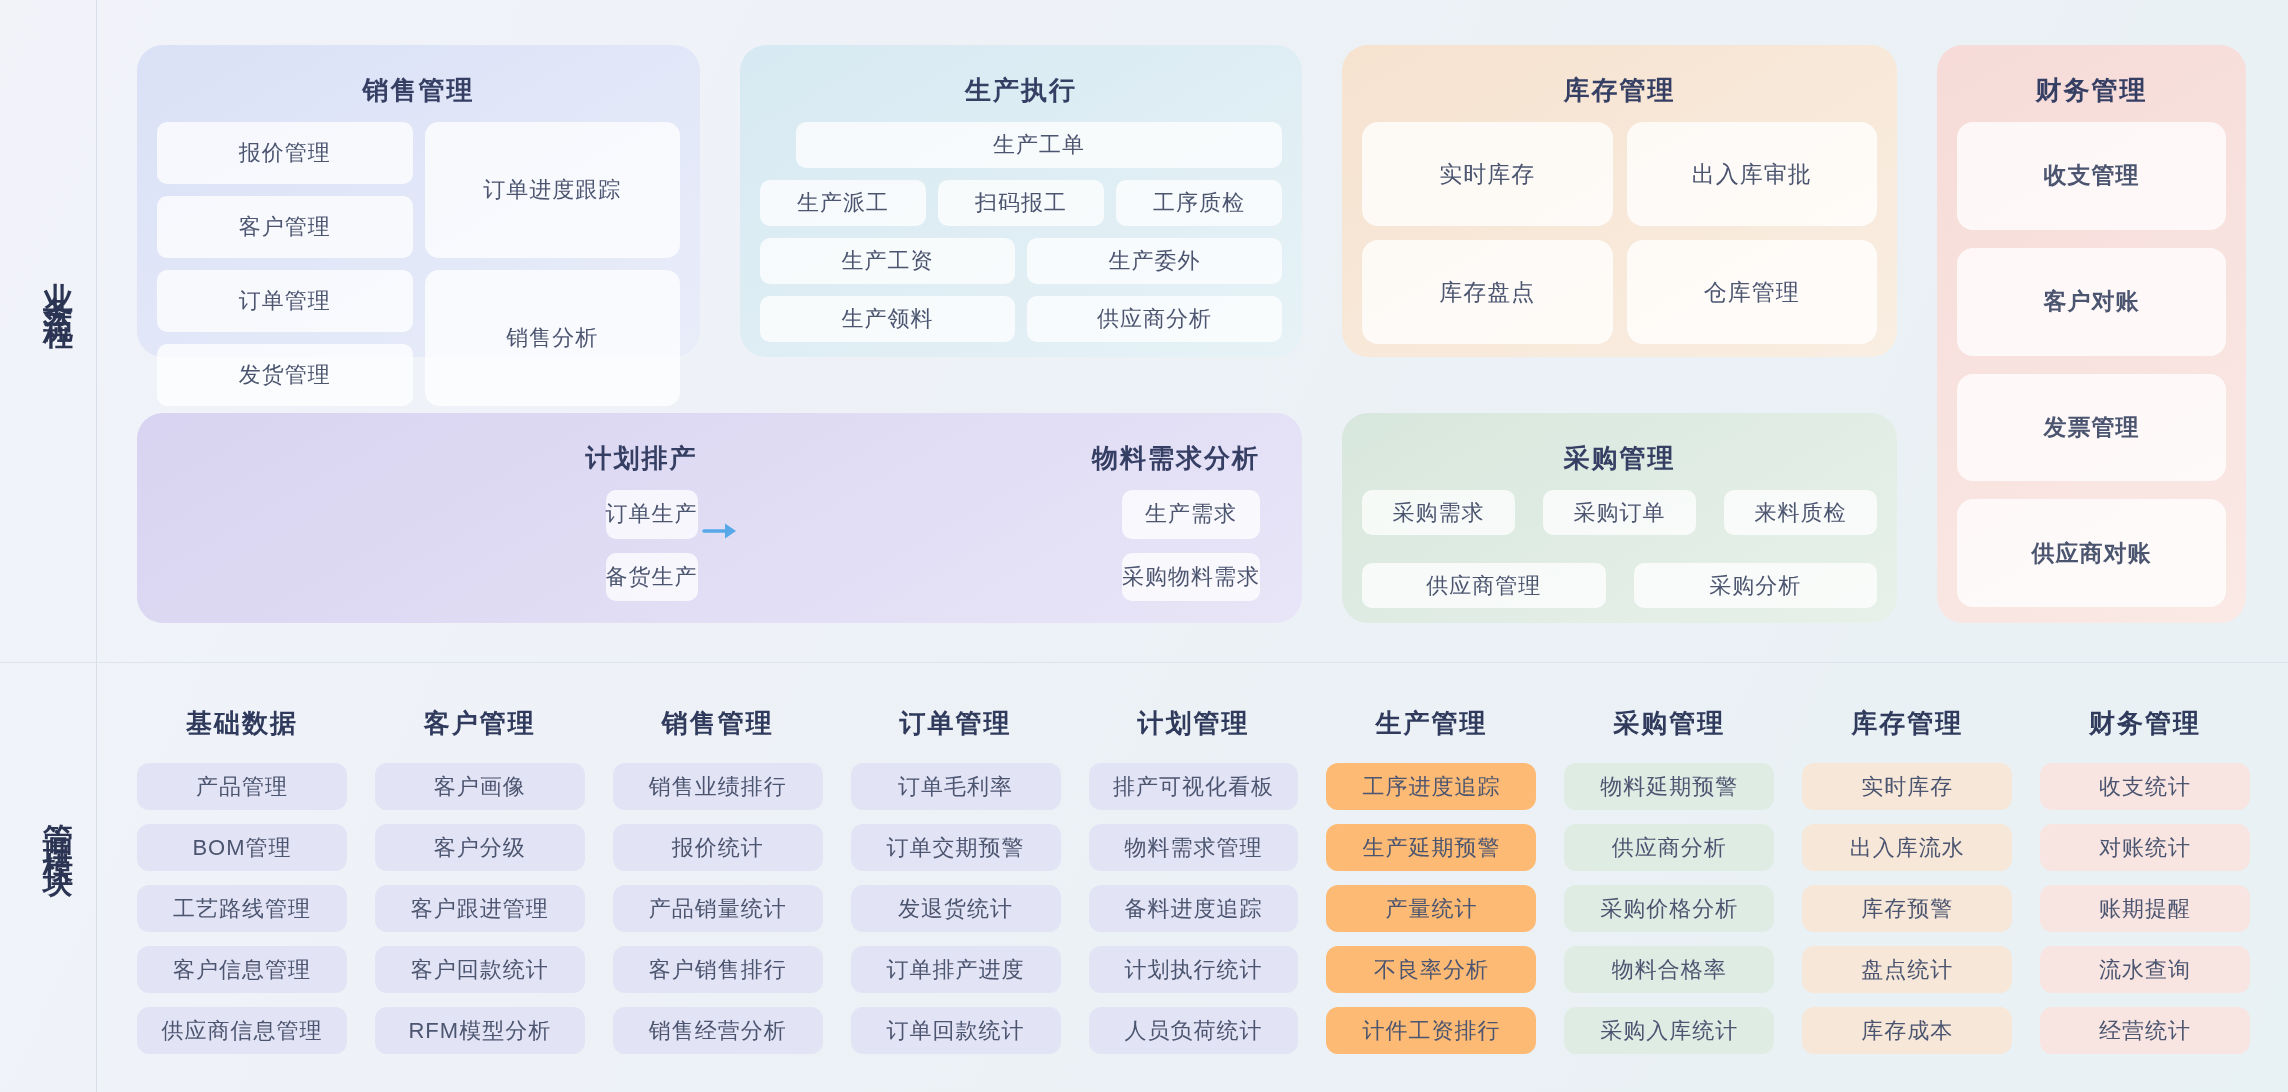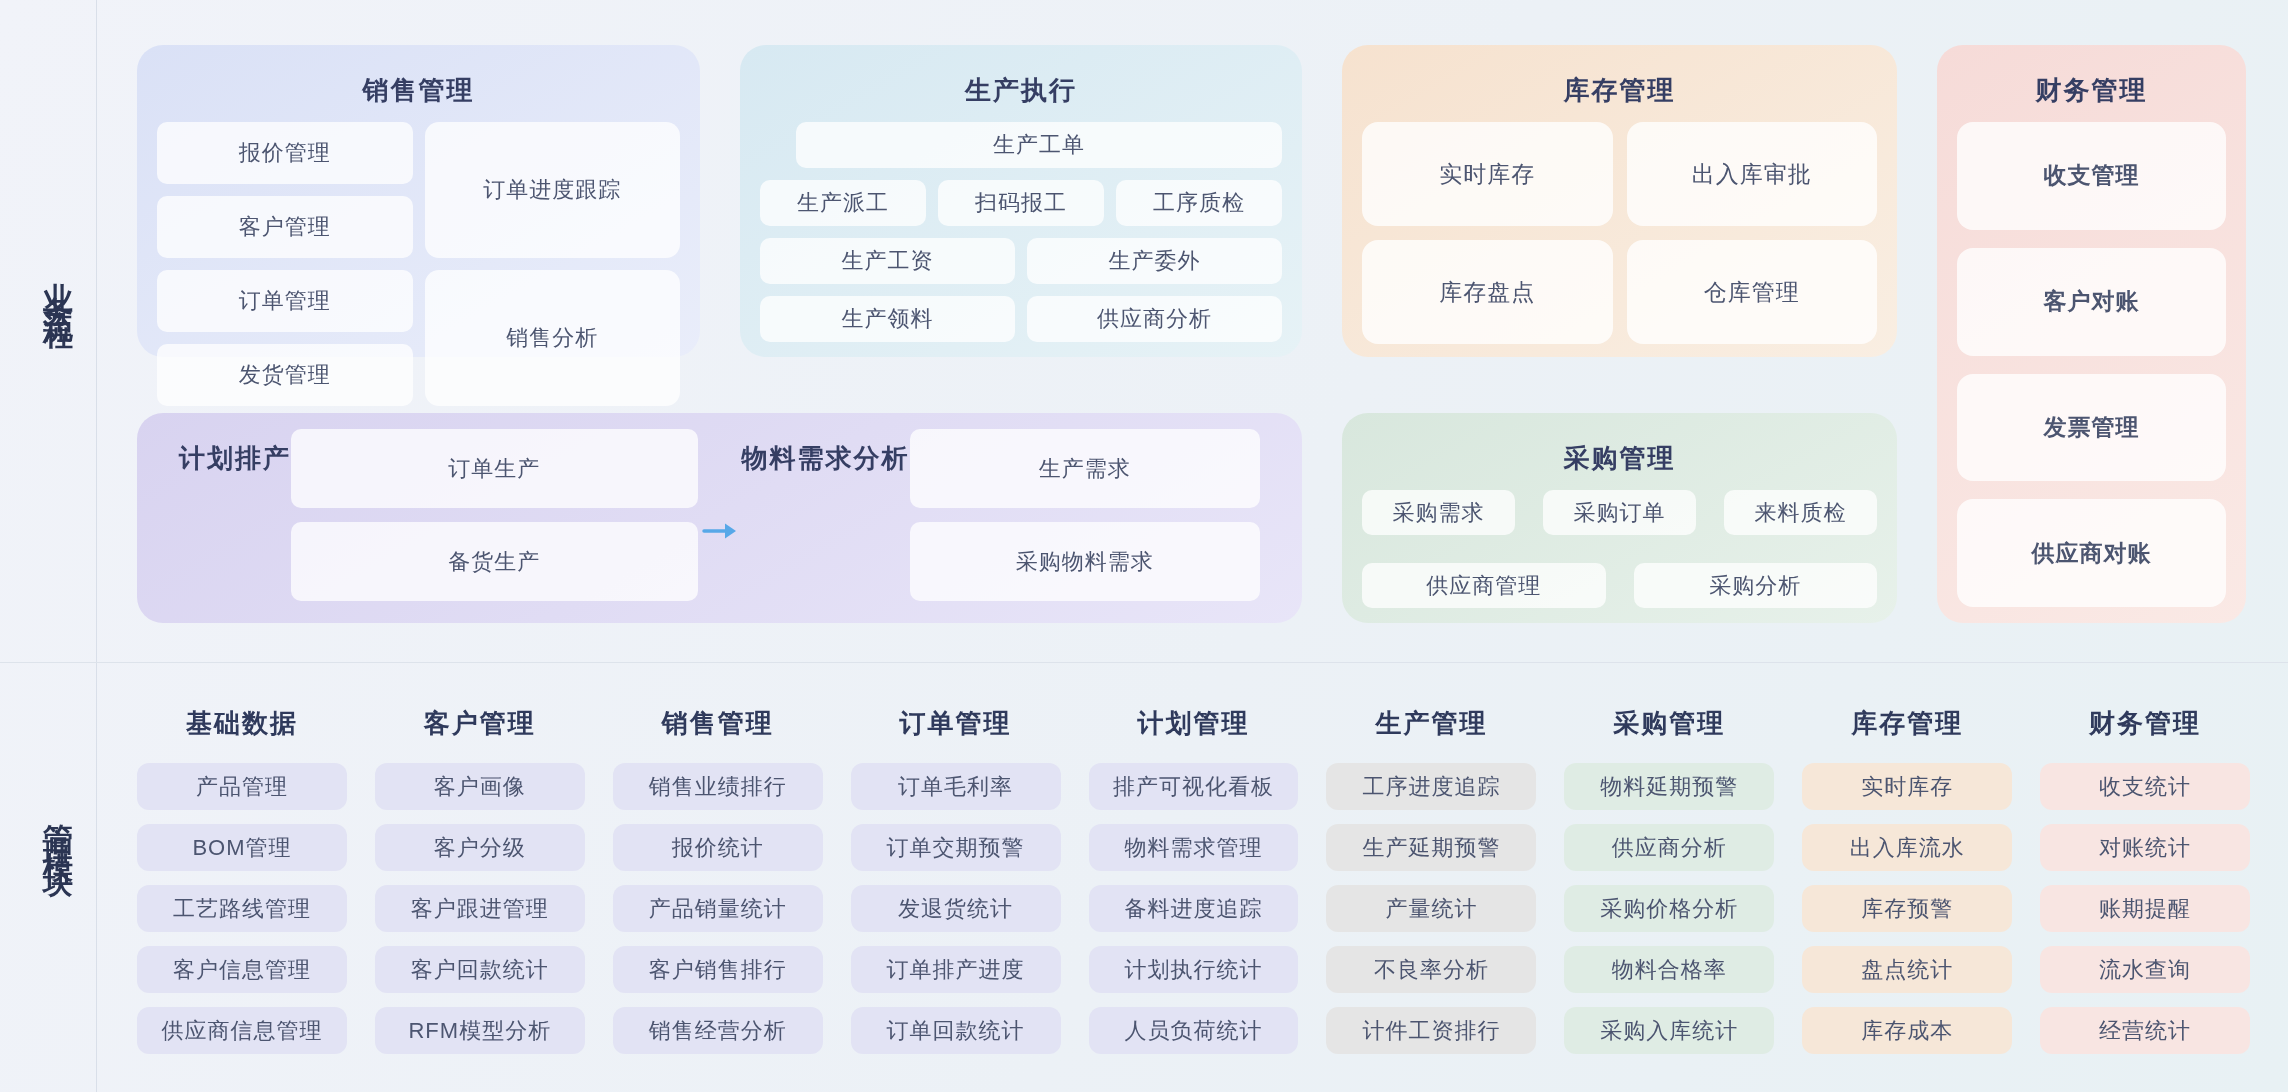--- a/index.html
+++ b/index.html
@@ -58,21 +58,21 @@
 
   .production-grid{display:grid;grid-template-columns:repeat(6,1fr);grid-template-rows:repeat(4,1fr);gap:12px;height:220px;}
   .production-grid .w6{grid-column:span 6;margin-left:36px;}
   .production-grid .w2{grid-column:span 2;}
   .production-grid .w3{grid-column:span 3;}
 
   .inventory-grid{display:grid;grid-template-columns:1fr 1fr;grid-template-rows:1fr 1fr;gap:14px;height:222px;}
 
   .finance-col{display:flex;flex-direction:column;gap:18px;flex:1;font-weight:bold;}
 
-  .planning .half{flex:1;display:flex;flex-direction:row;padding:0 22px;box-sizing:border-box;}
+  .planning .half{flex:1;display:flex;flex-direction:column;padding:0 22px;box-sizing:border-box;align-items:flex-end;}
   .planning .half .pills{display:flex;flex-direction:column;gap:14px;flex:1;margin-bottom:6px;}
   .planning .half .pill{flex:1;}
   .flow-arrow{
     position:absolute;left:50%;top:56%;transform:translate(-50%,-50%);
     width:40px;height:20px;display:flex;align-items:center;justify-content:center;
   }
 
   .purchase-grid{display:grid;grid-template-columns:repeat(6,1fr);grid-template-rows:1fr 1fr;gap:28px;height:118px;}
   .purchase-grid .w2{grid-column:span 2;}
   .purchase-grid .w3{grid-column:span 3;}
@@ -86,21 +86,21 @@
   .module-title{
     text-align:center;font-size:26px;font-weight:700;color:#2f3a5c;
     height:46px;line-height:46px;margin-bottom:17px;letter-spacing:2px;
   }
   .chip{
     height:47px;margin-bottom:14px;border-radius:12px;
     display:flex;align-items:center;justify-content:center;
     font-size:22px;color:#4c5570;letter-spacing:1px;white-space:nowrap;
   }
   .theme-purple .chip{background:#e2e3f4;}
-  .theme-blue .chip{background:#e5e5e5;}
+  .theme-blue .chip{background:#fdba74;}
   .theme-green .chip{background:#dfece4;}
   .theme-orange .chip{background:#f6e7d8;}
   .theme-pink .chip{background:#f8e5e2;}
 </style>
 </head>
 <body>
 
 <div class="divider-v"></div>
 <div class="divider-h"></div>
 

